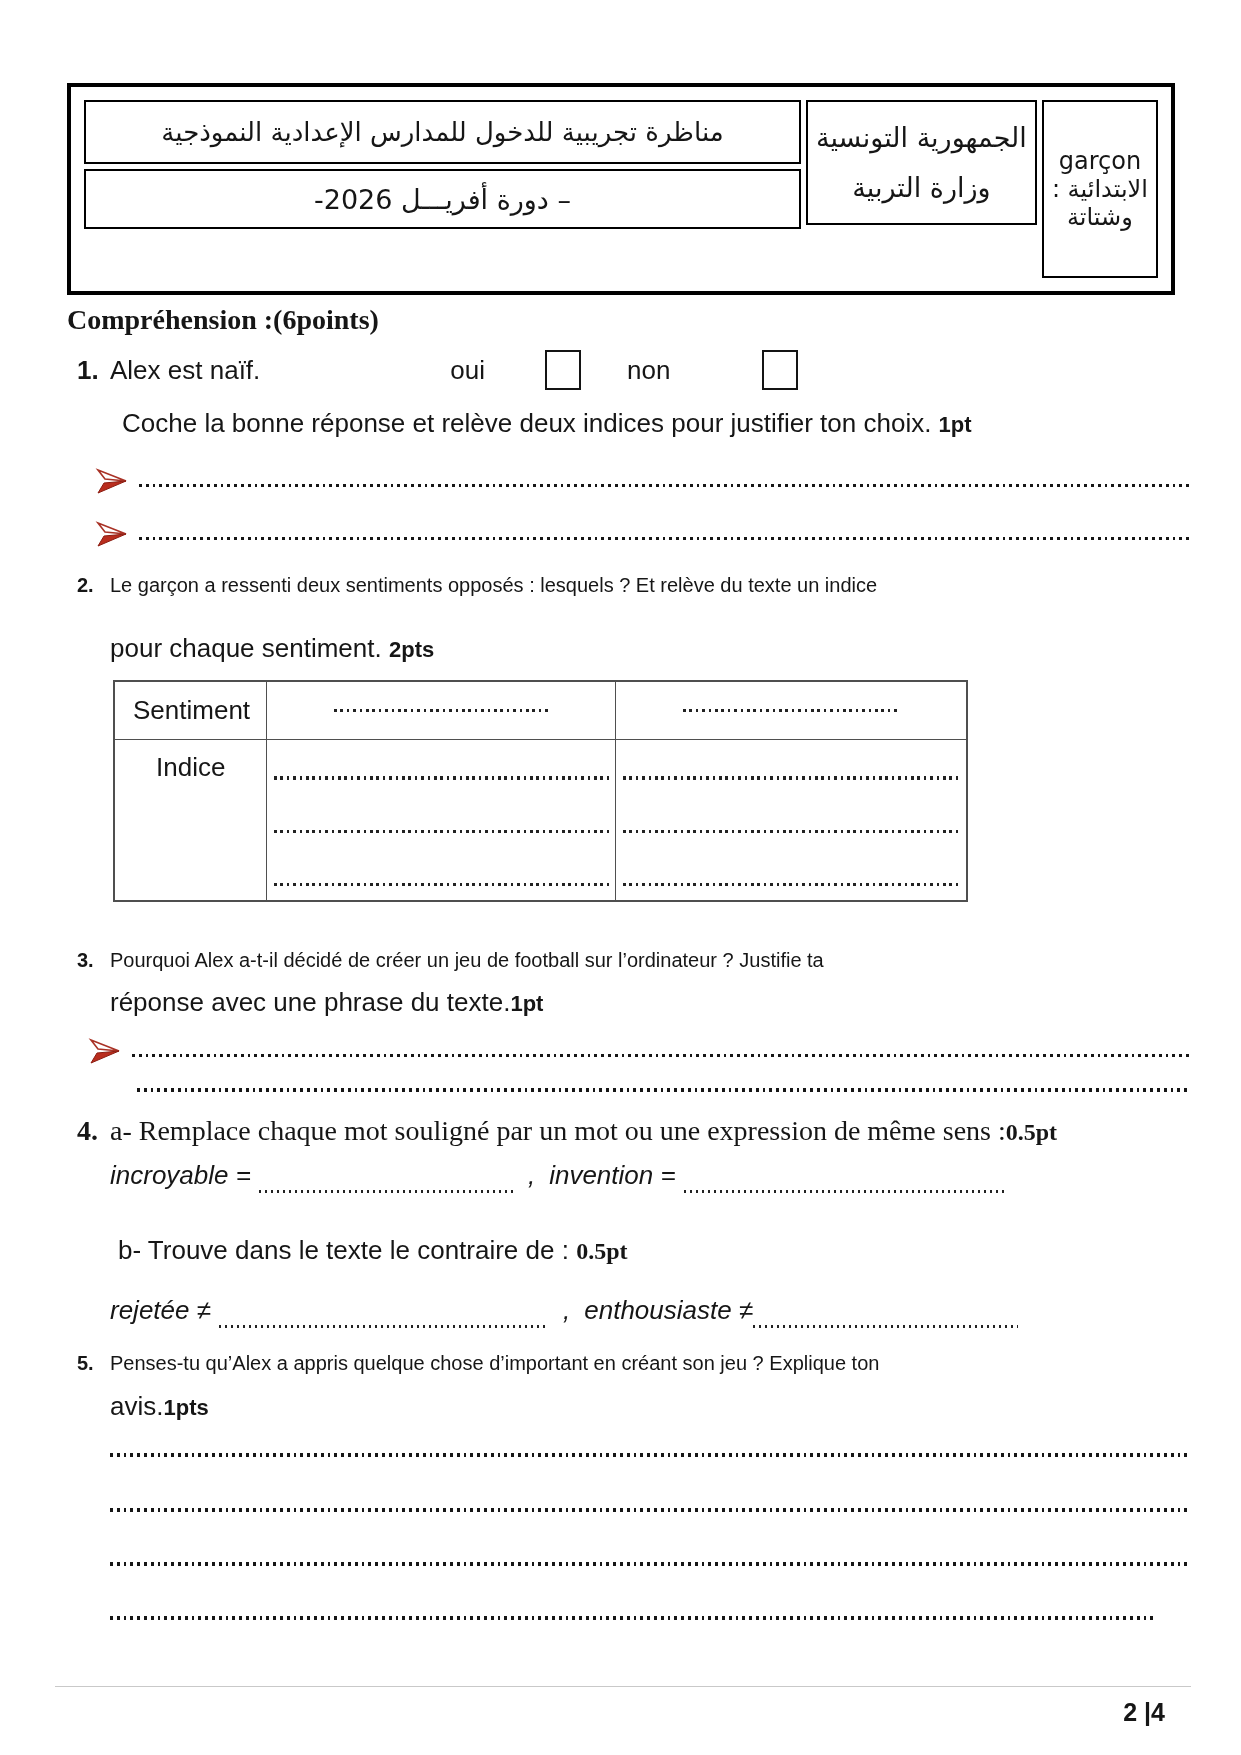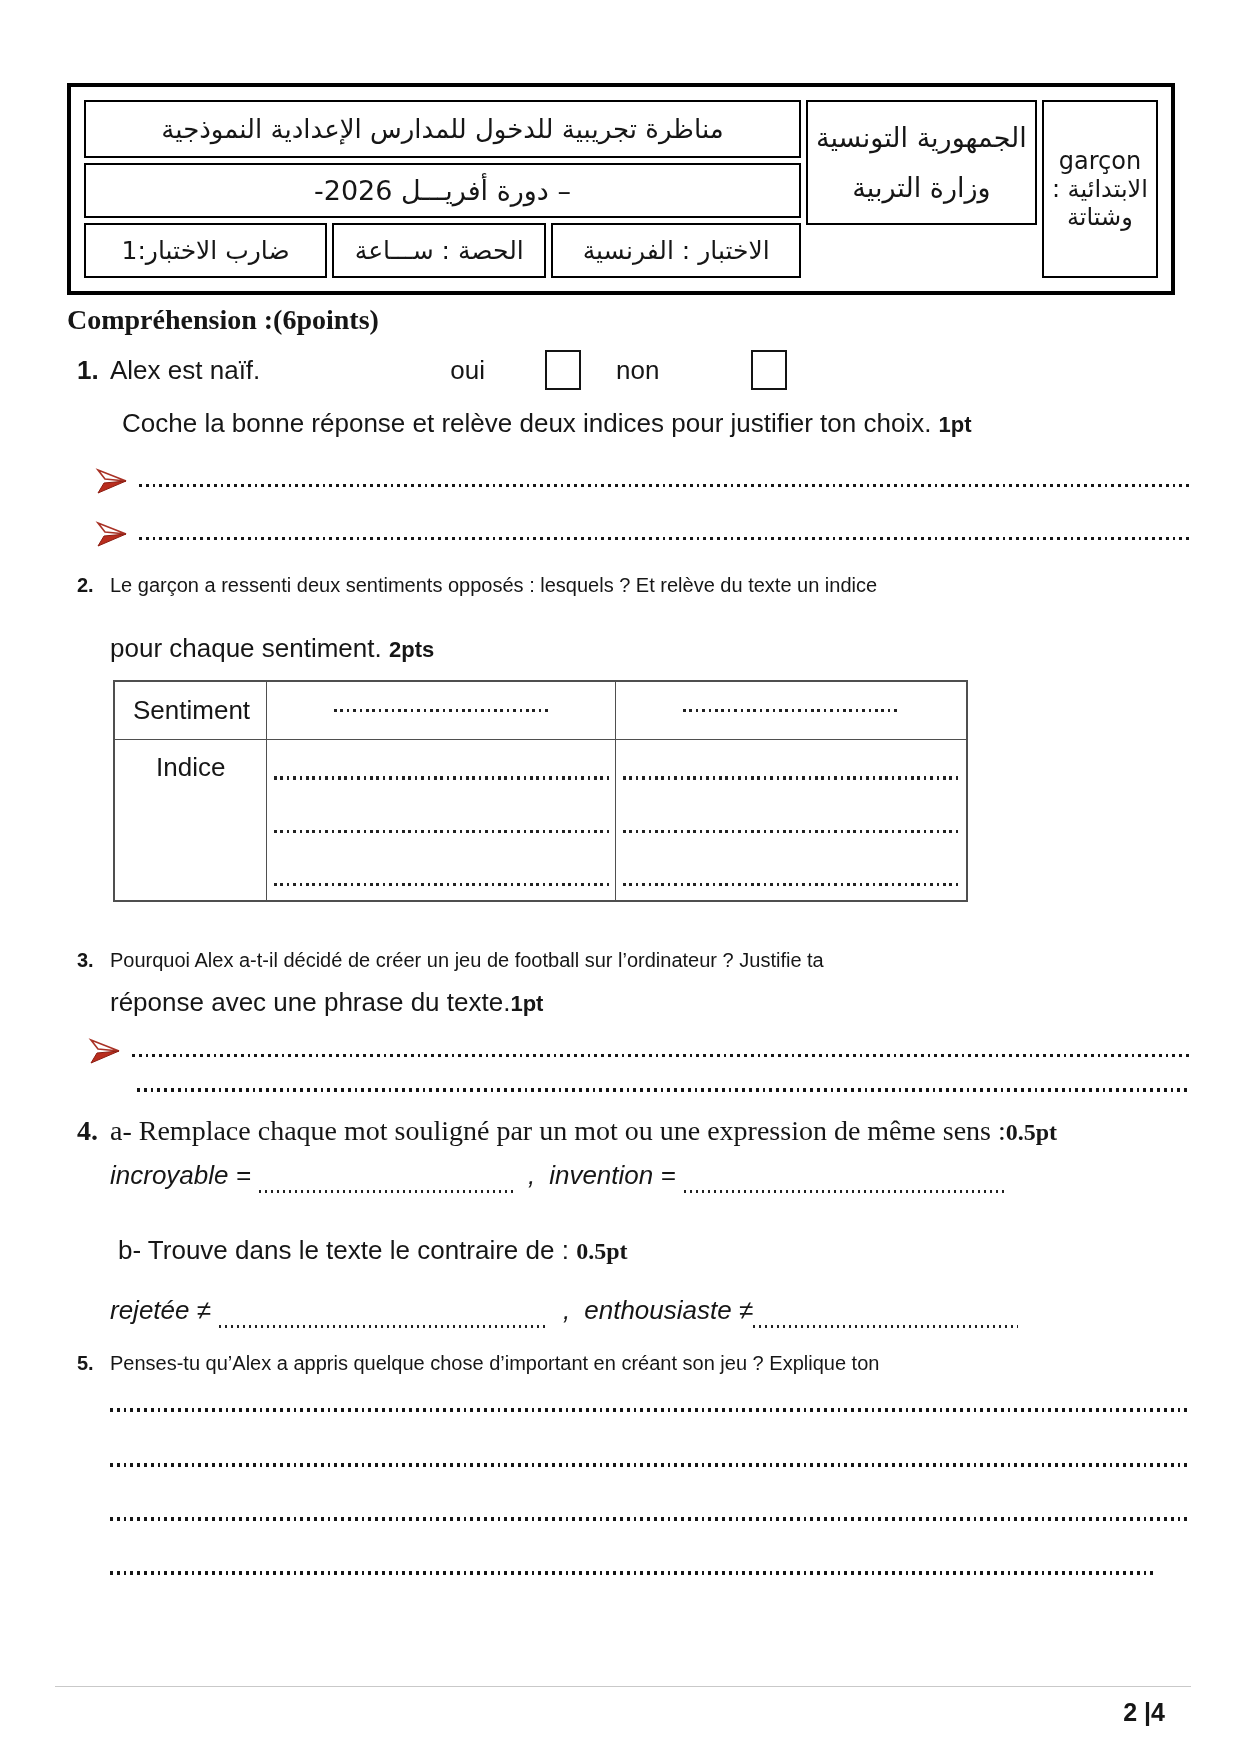--- a/index.html
+++ b/index.html
@@ -36,21 +36,21 @@
   }
   .qnum{display:inline-block;width:33px;font-weight:700;}
   .qtext{font-size:26px;}
   .qline{font-size:20px;line-height:34px;padding-left:10px;}
   .qline-cont{font-size:26px;line-height:34px;padding-left:43px;}
   .pts{font-weight:700;font-size:22px;}
   
   .q1-row{margin-top:11px;height:44px;display:flex;align-items:center;padding-left:10px;font-size:26px;}
   .q1-row .statement{margin-left:0px;}
   .opt-oui{margin-left:190px;}
-  .opt-non{margin-left:35px;}
+  .opt-non{margin-left:46px;}
   .checkbox{width:36px;height:40px;border:2.5px solid #141414;margin-left:60px;background:#fff;}
   .checkbox.second{margin-left:92px;}
   .q1-instr{margin-top:15px;padding-left:55px;font-size:26px;line-height:32px;}
   
   .dotline{
     height:4px;flex:1;
     background-image:repeating-linear-gradient(90deg,#161616 0 2.8px,transparent 2.8px 6.8px);
     background-repeat:repeat-x;background-position:0 bottom;background-size:auto 3.2px;
   }
   .arrow-line{display:flex;align-items:flex-start;height:30px;}
@@ -118,25 +118,20 @@
 </style>
 </head>
 <body>
 
 <div class="page">
 
   <div class="hdr">
     <div class="hdr-left">
       <div class="cell hdr-title" dir="rtl">مناظرة تجريبية للدخول للمدارس الإعدادية النموذجية</div>
       <div class="cell hdr-session" dir="rtl">– دورة أفريـــل 2026-</div>
-      <div class="hdr-bottomrow">
-        <div class="cell c-coef" dir="rtl">ضارب الاختبار:1</div>
-        <div class="cell c-dur" dir="rtl">الحصة : ســـاعة</div>
-        <div class="cell c-subj" dir="rtl">الاختبار : الفرنسية</div>
-      </div>
     </div>
     <div class="hdr-right">
       <div class="cell c-ministry" dir="rtl">
         <div>الجمهورية التونسية</div>
         <div>وزارة التربية</div>
       </div>
       <div class="cell c-school" dir="rtl">garçon الابتدائية : وشتاتة</div>
     </div>
   </div>
 
@@ -241,20 +236,23 @@
       <span>rejetée ≠</span>
       <span class="blank bl-3"></span>
       <span class="sep">,</span>
       <span>enthousiaste ≠</span>
       <span class="blank bl-4"></span>
     </div>
 
     <div class="qline q5-l1">
       <span class="qnum">5.</span><span>Penses-tu qu’Alex a appris quelque chose d’important en créant son jeu ? Explique ton</span>
     </div>
+    <div class="qline-cont q5-l2">
+      <span>avis.</span><span class="pts">1pts</span>
+    </div>
 
     <div class="q5line q5-1"></div>
     <div class="q5line q5-2"></div>
     <div class="q5line q5-3"></div>
     <div class="q5line q5-4"></div>
 
   </div>
 
   <div class="foot-rule"></div>
   <div class="page-num">2 |4</div>

